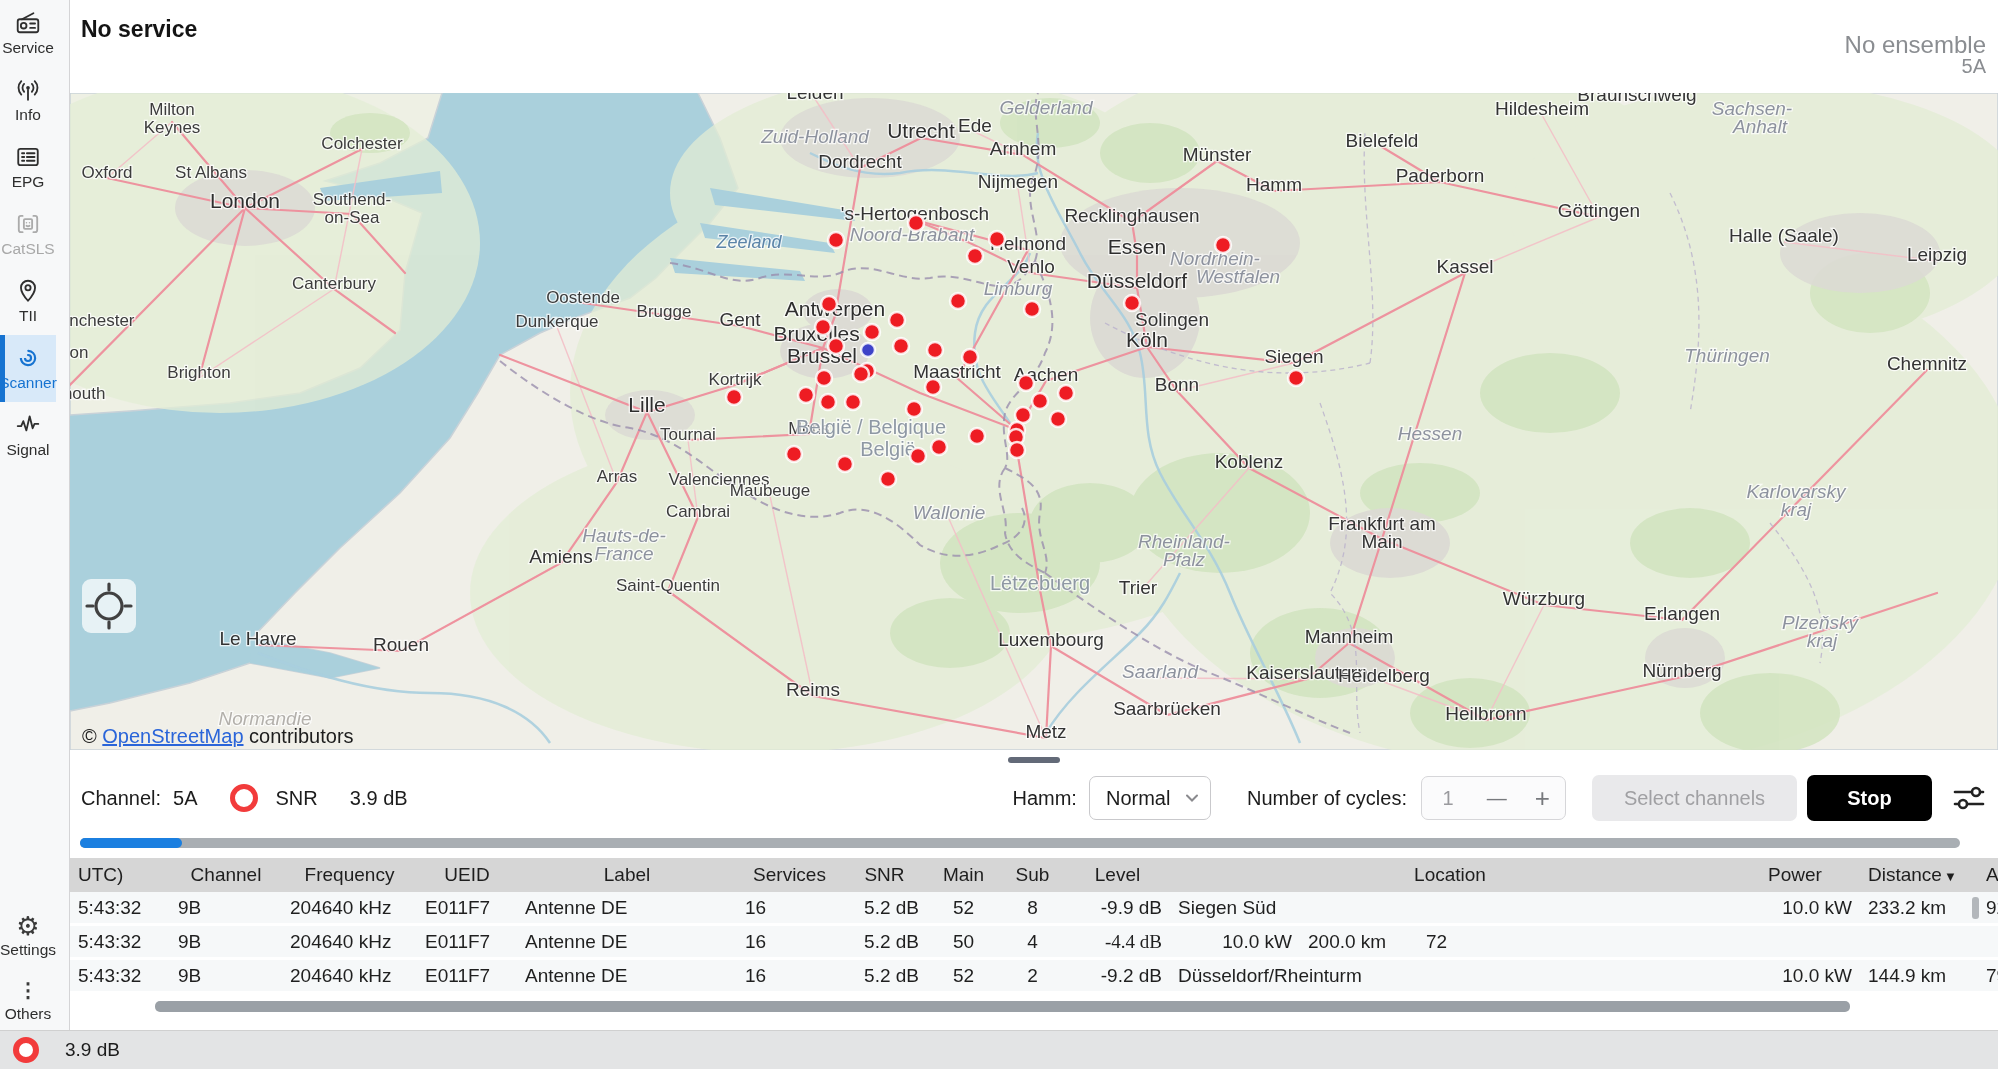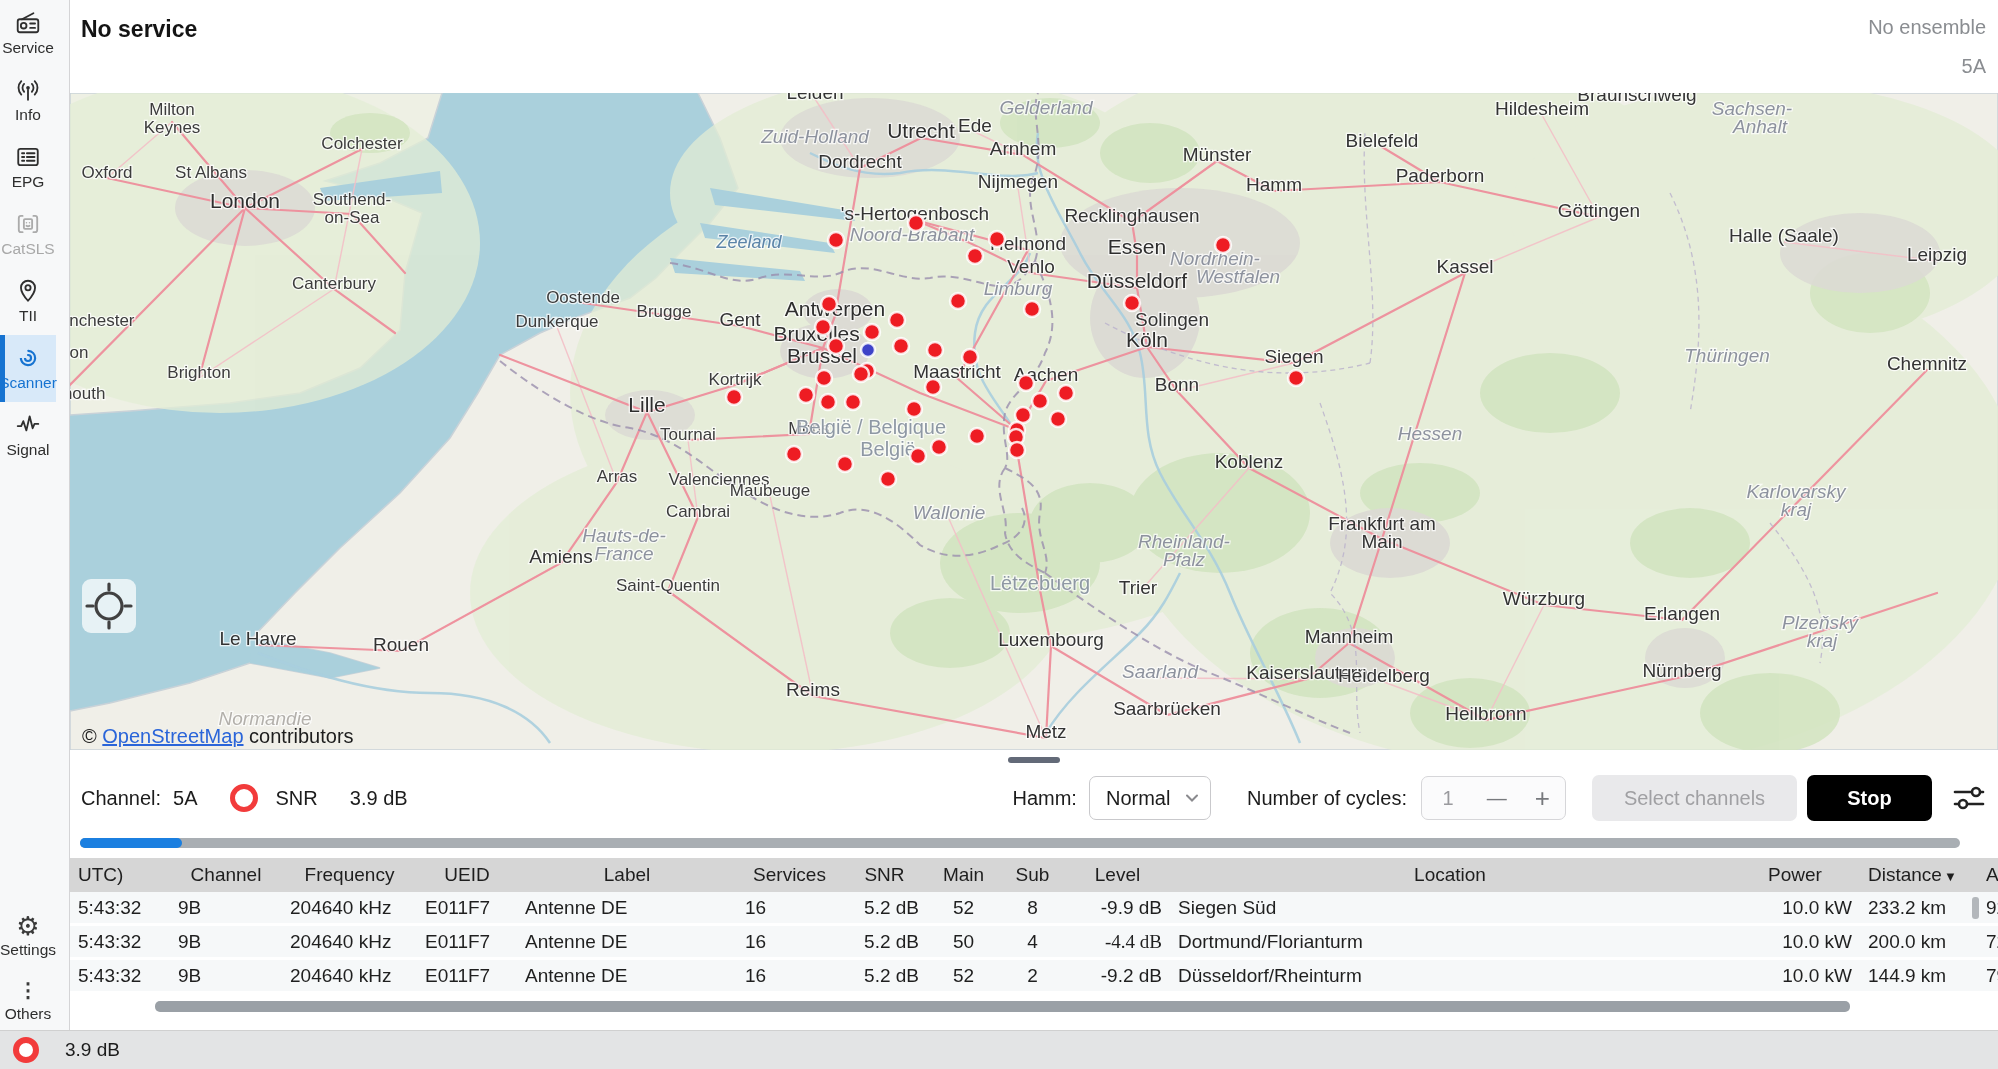--- a/index.html
+++ b/index.html
@@ -14,21 +14,21 @@
   .sb-item svg { display:block; }
   .sb-item.disabled .lbl { color:#a8a8a8; }
   .sb-item.active { background:#d8e9f9; }
   .sb-item.active::before { content:""; position:absolute; left:0; top:0; bottom:0; width:5px; background:#1673d1; }
   .sb-item.active .lbl { color:#1673d1; }
   .sb-spacer { flex:1; }
   .glyph-icon { font-size:26px; color:#3a3a3a; line-height:24px; }
   
   #topbar { position:absolute; left:70px; top:0; width:1928px; height:93px; background:#fff; }
   #title { position:absolute; left:11px; top:16px; font-size:23px; font-weight:bold; color:#141414; }
-  #ensemble { position:absolute; right:12px; top:16px; font-size:20px; color:#8a8d91; }
+  #ensemble { position:absolute; right:12px; top:31px; font-size:24px; color:#8a8d91; }
   #chanbadge { position:absolute; right:12px; top:55px; font-size:20px; color:#8a8d91; }
   
   #map { position:absolute; left:70px; top:93px; width:1928px; height:657px; overflow:hidden; background:#aad0dc;}
   #map svg { display:block; }
   text { font-family:"Liberation Sans", sans-serif; paint-order:stroke; stroke:#ffffff; stroke-width:2.5px; stroke-opacity:.75; text-anchor:middle; }
   .ml-c { font-size:17px; fill:#3c3c3c; }
   .ml-m { font-size:19px; fill:#333333; }
   .ml-b { font-size:21px; fill:#2e2e2e; }
   .ml-r { font-size:19px; fill:#8d929e; font-style:italic; }
   .ml-n { font-size:20px; fill:#8e98a4; }
@@ -534,21 +534,20 @@
         <div class="tcell" style="width: 100px; text-align: left;">5:43:32</div>
         <div class="tcell" style="width: 112px; text-align: left;">9B</div>
         <div class="tcell" style="width: 135px; text-align: left;">204640 kHz</div>
         <div class="tcell" style="width: 100px; text-align: left;">E011F7</div>
         <div class="tcell" style="width: 220px; text-align: left;">Antenne DE</div>
         <div class="tcell" style="width: 105px; text-align: left;">16</div>
         <div class="tcell" style="width: 85px; text-align: right;">5.2 dB</div>
         <div class="tcell" style="width: 73px; text-align: center;">50</div>
         <div class="tcell" style="width: 65px; text-align: center;">4</div>
         <div class="tcell" style="width: 105px; text-align: right; font-family: Liberation Serif, serif;">-4.4 dB</div>
-        <div class="tcell" style="width: 560px; text-align: left;">Dortmund/Florianturm</div>
         <div class="tcell" style="width: 130px; text-align: right;">10.0 kW</div>
         <div class="tcell" style="width: 118px; text-align: left;">200.0 km</div>
         <div class="tcell" style="width: 60px; text-align: left;">72</div>
       </div>
       <div class="trow tbody-row">
         <div class="tcell" style="width: 100px; text-align: left;">5:43:32</div>
         <div class="tcell" style="width: 112px; text-align: left;">9B</div>
         <div class="tcell" style="width: 135px; text-align: left;">204640 kHz</div>
         <div class="tcell" style="width: 100px; text-align: left;">E011F7</div>
         <div class="tcell" style="width: 220px; text-align: left;">Antenne DE</div>

